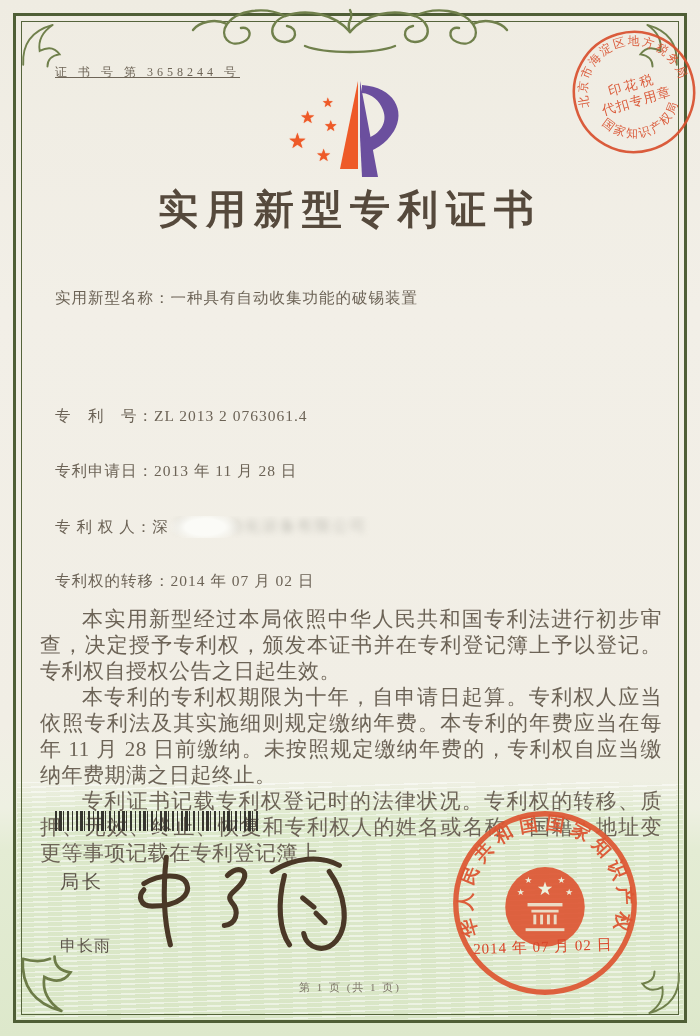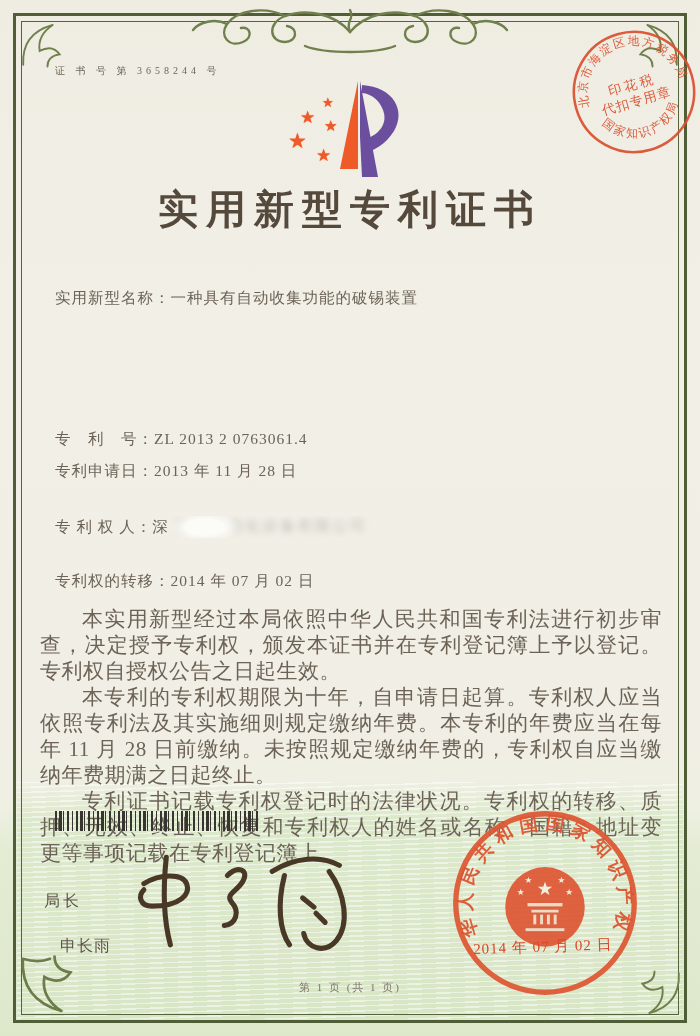--- a/index.html
+++ b/index.html
@@ -15,21 +15,21 @@
   
   .frame-outer{position:absolute;left:13px;top:13px;right:13px;bottom:13px;border:3px solid #4f5e36;pointer-events:none;}
   .frame-inner{position:absolute;left:21px;top:21px;right:21px;bottom:21px;border:1px solid #55643b;pointer-events:none;}
   
   .green-band{
     position:absolute;left:17px;right:17px;top:782px;bottom:17px;
     background:
       repeating-linear-gradient(178deg, rgba(255,255,255,0.5) 0 1.5px, rgba(255,255,255,0) 1.5px 5px),
       linear-gradient(180deg, rgba(222,233,203,0) 0, #dce8ca 38px, #d9e6c6 100%);
   }
-  .cert-number{position:absolute;left:55px;top:64px;font-size:10px;letter-spacing:4px;color:#6e6557;}
+  .cert-number{position:absolute;left:55px;top:64px;font-size:12px;letter-spacing:4px;color:#6e6557;text-decoration:underline;}
   .title{
     position:absolute;left:0;top:182px;width:100%;text-align:center;
     font-size:40px;font-weight:700;letter-spacing:8px;color:#55493c;
   }
   .field-row{position:absolute;left:55px;right:36px;font-size:15.5px;color:#6c6356;letter-spacing:1px;white-space:nowrap;}
   .field-label{color:#6c6356;}
   .field-value{color:#6c6356;}
   .redacted-wrap{display:inline-block;position:relative;vertical-align:bottom;height:22px;width:330px;overflow:hidden;}
   .redacted-text{position:absolute;left:6px;top:0;font-size:15.5px;color:#9a9a92;letter-spacing:2px;filter:blur(3px);opacity:.55;white-space:nowrap;}
   .redaction-blob{position:absolute;left:0px;top:-4px;width:72px;height:30px;background:radial-gradient(closest-side,#fbfbf7 55%,rgba(250,250,245,0));border-radius:50%;}
@@ -40,21 +40,21 @@
   .paragraphs p{margin:0;text-indent:2em;}
   .barcode{
     position:absolute;left:55px;top:811px;width:205px;height:20px;
     background:repeating-linear-gradient(90deg,
       #36352f 0 2px, transparent 2px 4px,
       #36352f 4px 7px, transparent 7px 8px,
       #36352f 8px 9px,  transparent 9px 12px,
       #36352f 12px 14px, transparent 14px 17px,
       #36352f 17px 18px, transparent 18px 21px);
   }
-  .signer-title{position:absolute;left:44px;top:869px;font-size:16px;letter-spacing:3px;color:#5d554a;margin-top:22px;}
+  .signer-title{position:absolute;left:60px;top:869px;font-size:19px;letter-spacing:3px;color:#5d554a;}
   .signer-name{position:absolute;left:60px;top:896px;font-size:16px;letter-spacing:1px;color:#5d554a;margin-top:40px;}
   .signature-svg{position:absolute;left:128px;top:845px;}
   .seal-svg{position:absolute;left:448px;top:806px;}
   .tax-stamp-svg{position:absolute;left:570px;top:28px;transform:rotate(-16deg);opacity:.92;}
   .logo{position:absolute;left:282px;top:77px;width:125px;height:106px;}
   .logo .star-icon{position:absolute;color:#ee5a28;text-shadow:0 0 1px #ee5a28;}
   .footer{position:absolute;left:0;top:980px;width:100%;text-align:center;font-size:11px;letter-spacing:2px;color:#7e7769;}
   .ornament{position:absolute;pointer-events:none;}
   svg text{font-family:"Liberation Serif","DejaVu Serif",serif;}
 </style>
@@ -131,21 +131,21 @@
     <span class="star-icon" style="left:42px;top:40px;font-size:15px;">★</span>
     <span class="star-icon" style="left:6px;top:52px;font-size:21px;">★</span>
     <span class="star-icon" style="left:34px;top:68px;font-size:17px;">★</span>
   </div>
 
   <div class="title">实用新型专利证书</div>
 
   <div class="field-row" style="top:288px;">
     <span class="field-label">实用新型名称：</span><span class="field-value">一种具有自动收集功能的破锡装置</span>
   </div>
-  <div class="field-row" style="top:406px;margin-top:23px;">
+  <div class="field-row" style="top:406px;">
     <span class="field-label">专　利　号：</span><span class="field-value">ZL 2013 2 0763061.4</span>
   </div>
   <div class="field-row" style="top:461px;">
     <span class="field-label">专利申请日：</span><span class="field-value">2013 年 11 月 28 日</span>
   </div>
   <div class="field-row" style="top:516px;">
     <span class="field-label">专 利 权 人：</span><span class="field-value">深</span><span class="redacted-wrap"><span class="redacted-text">圳市自动化设备有限公司</span><span class="redaction-blob"></span></span>
   </div>
   <div class="field-row" style="top:571px;">
     <span class="field-label">专利权的转移：</span><span class="field-value">2014 年 07 月 02 日</span>

